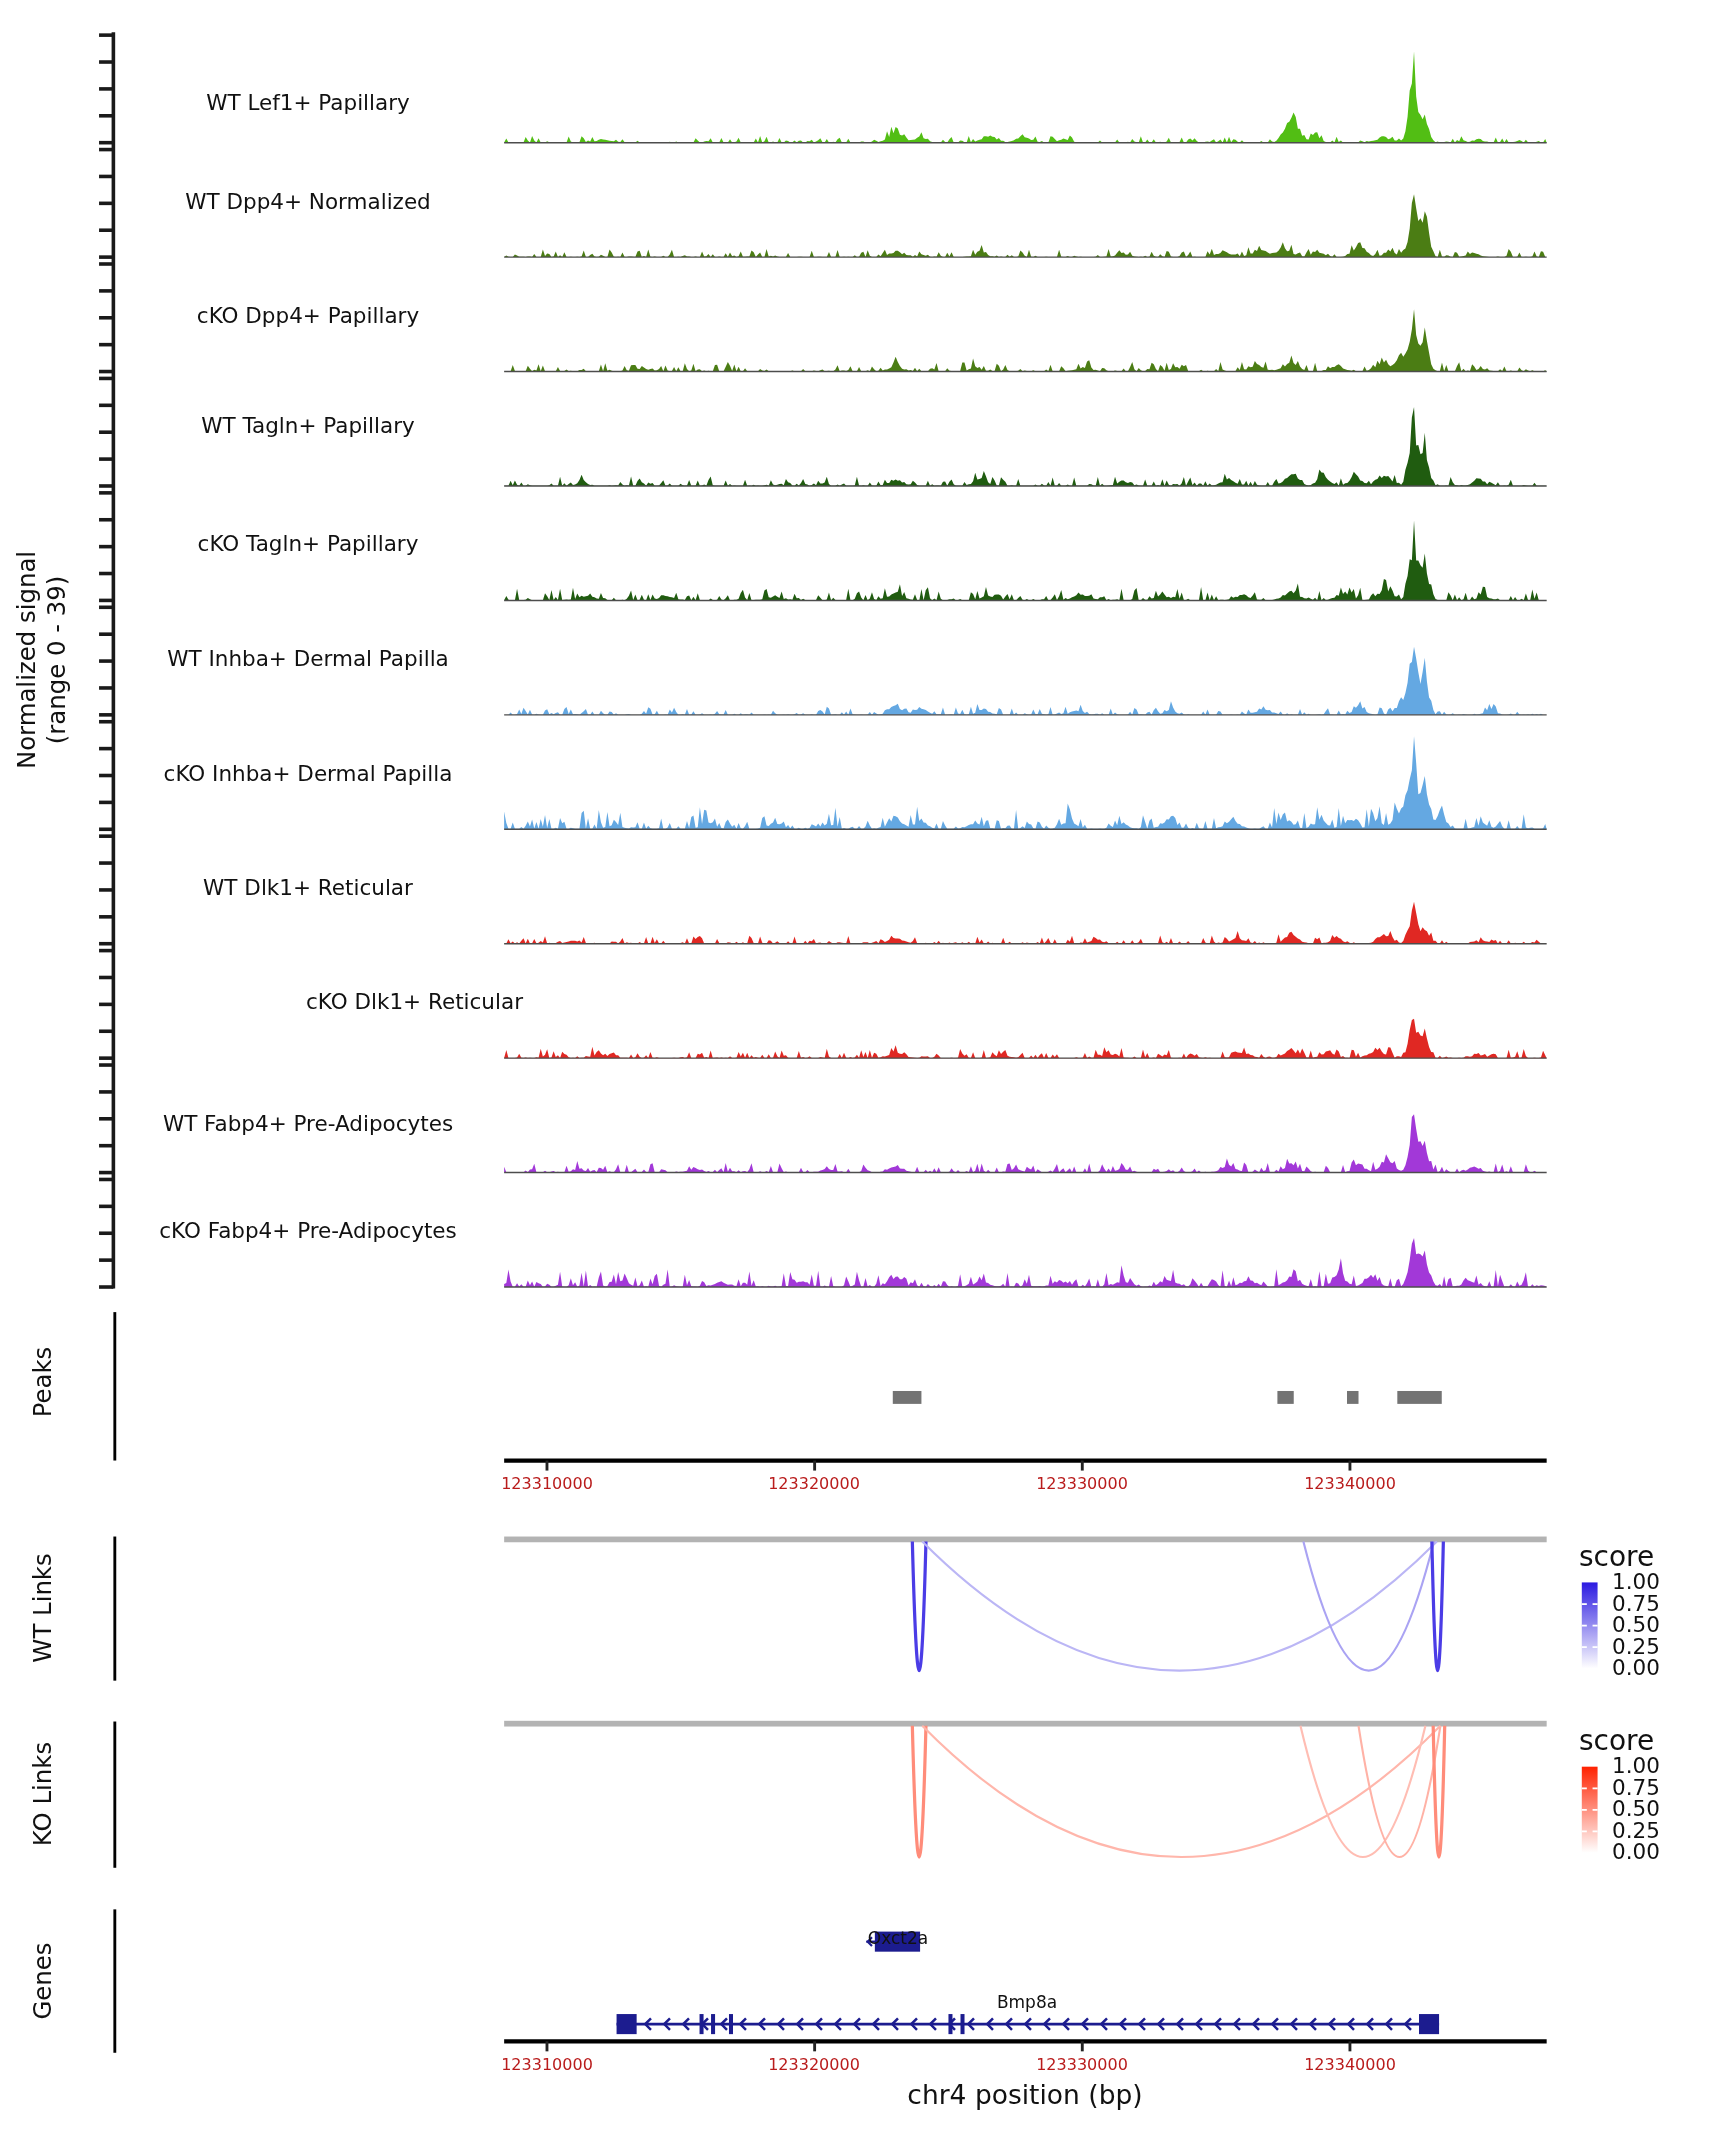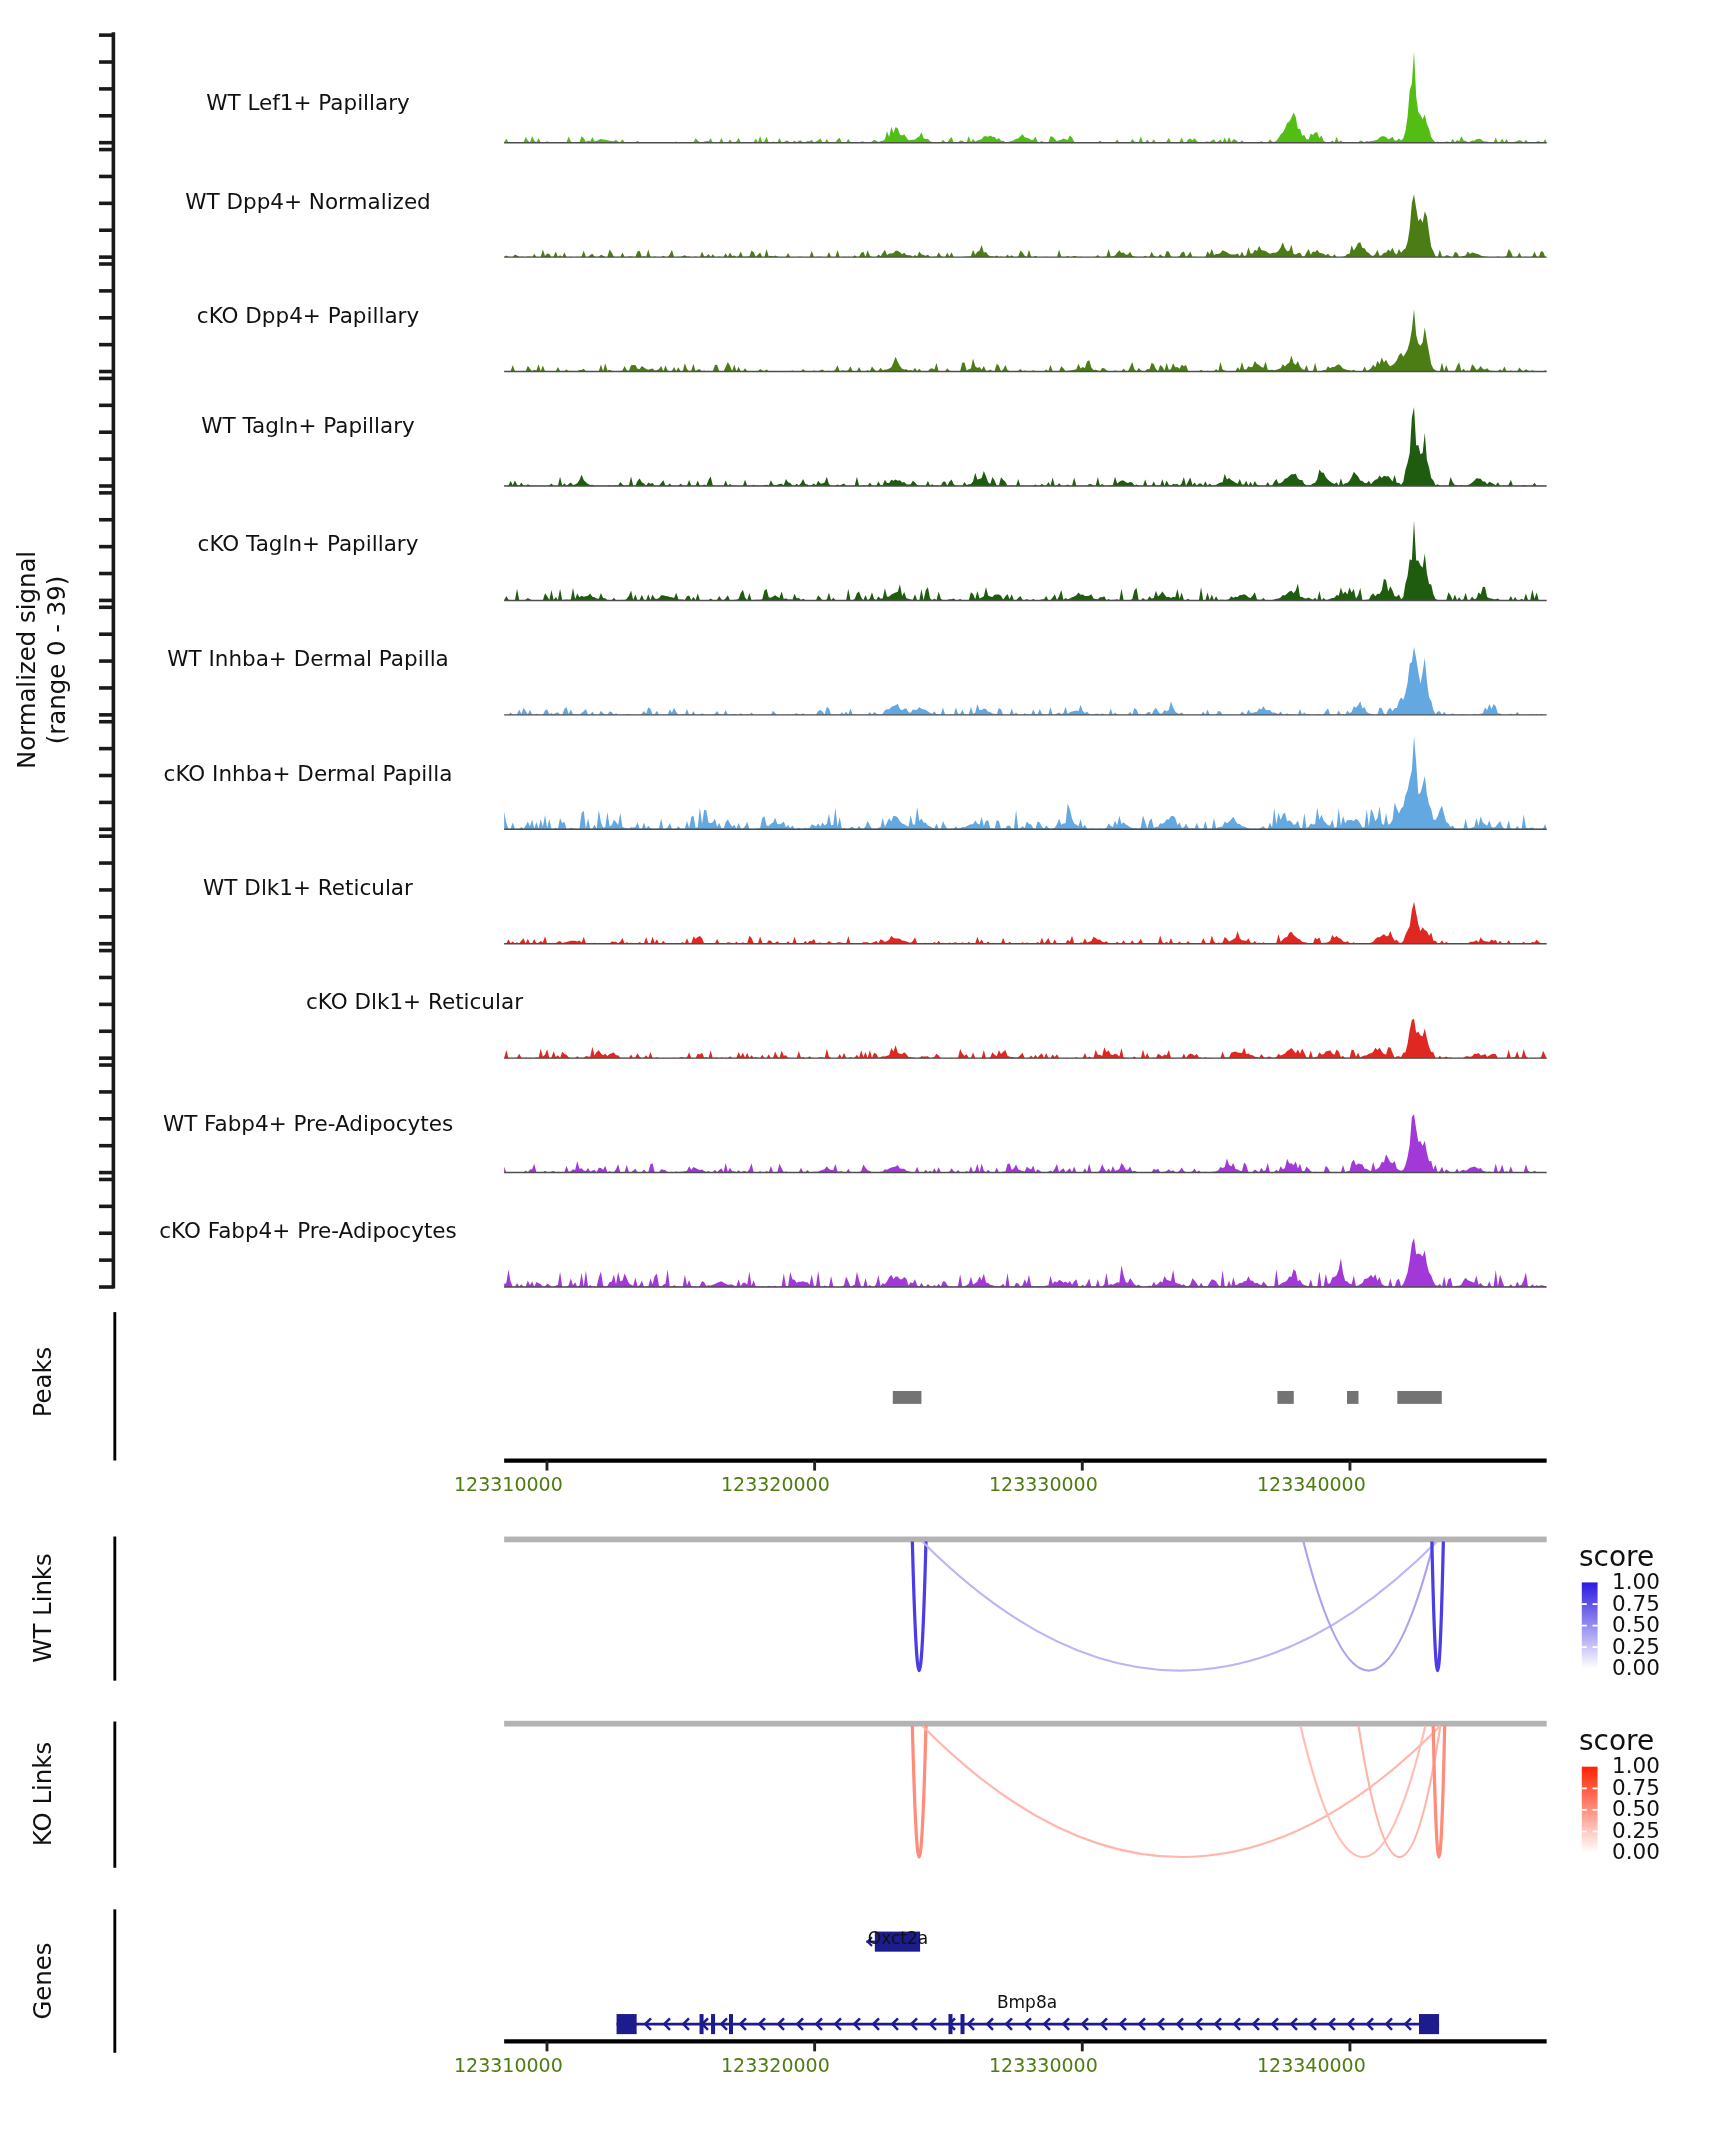--- a/index.html
+++ b/index.html
@@ -3,21 +3,21 @@
 <meta charset="utf-8">
 <style>
   html,body{margin:0;padding:0;background:#ffffff;}
   #stage{position:relative;width:1721px;height:2151px;background:#ffffff;
          font-family:"DejaVu Sans","Liberation Sans",sans-serif;overflow:hidden;}
   #gfx{position:absolute;left:0;top:0;}
   .lbl{position:absolute;color:#111111;white-space:nowrap;}
   .track-label{font-size:21.5px;width:430px;left:93px;text-align:center;height:32px;line-height:32px;}
   .rot{transform:translate(-50%,-50%) rotate(-90deg);transform-origin:center center;
        font-size:24.4px;text-align:center;}
-  .ticklab{font-size:19px;color:#4d7c0f;width:186px;height:26px;line-height:26px;}
+  .ticklab{font-size:16px;color:#b91c1c;width:186px;text-align:center;height:26px;line-height:26px;}
   .legend-title{font-size:28px;text-align:right;}
   .legend-entry{font-size:21.5px;width:79px;height:24.4px;line-height:24.4px;}
   .gene-name{font-size:17px;width:158px;text-align:center;height:20px;line-height:20px;}
   .axis-title{font-size:26.5px;width:502px;text-align:center;height:32px;line-height:32px;}
 </style>
 </head>
 <body>
 
 <div id="stage">
   <svg id="gfx" width="1721" height="2151" viewBox="0 0 2400 3000">
@@ -209,20 +209,21 @@
   <div class="lbl rot" style="left:42px;top:660px;line-height:30px;">
     <div>Normalized signal</div>
     <div>(range 0 - 39)</div>
   </div>
 
   <div class="lbl rot" style="left:42px;top:1382px;">Peaks</div>
   <div class="lbl rot" style="left:42px;top:1608px;">WT Links</div>
   <div class="lbl rot" style="left:42px;top:1794px;">KO Links</div>
   <div class="lbl rot" style="left:42px;top:1981px;">Genes</div>
 
+  <div class="lbl axis-title" style="left:774px;top:2079px;">chr4 position (bp)</div>
 
   <div class="lbl legend-title" style="left:1579px;top:1540px;">score</div>
   <div class="lbl legend-title" style="left:1579px;top:1724px;">score</div>
 
   <div id="overlay">
       <div class="lbl track-label" style="top:71px;margin-top:16px;">WT Lef1+ Papillary</div>
       <div class="lbl track-label" style="top:186px;">WT Dpp4+ Normalized</div>
       <div class="lbl track-label" style="top:300px;">cKO Dpp4+ Papillary</div>
       <div class="lbl track-label" style="top:410px;">WT Tagln+ Papillary</div>
       <div class="lbl track-label" style="top:528px;">cKO Tagln+ Papillary</div>

